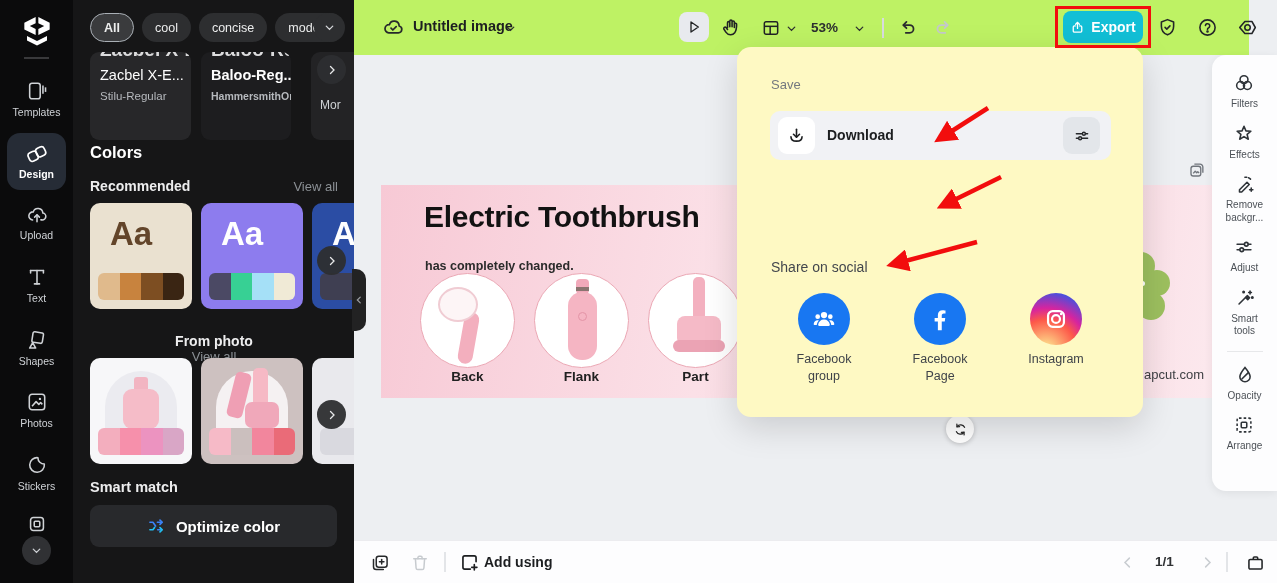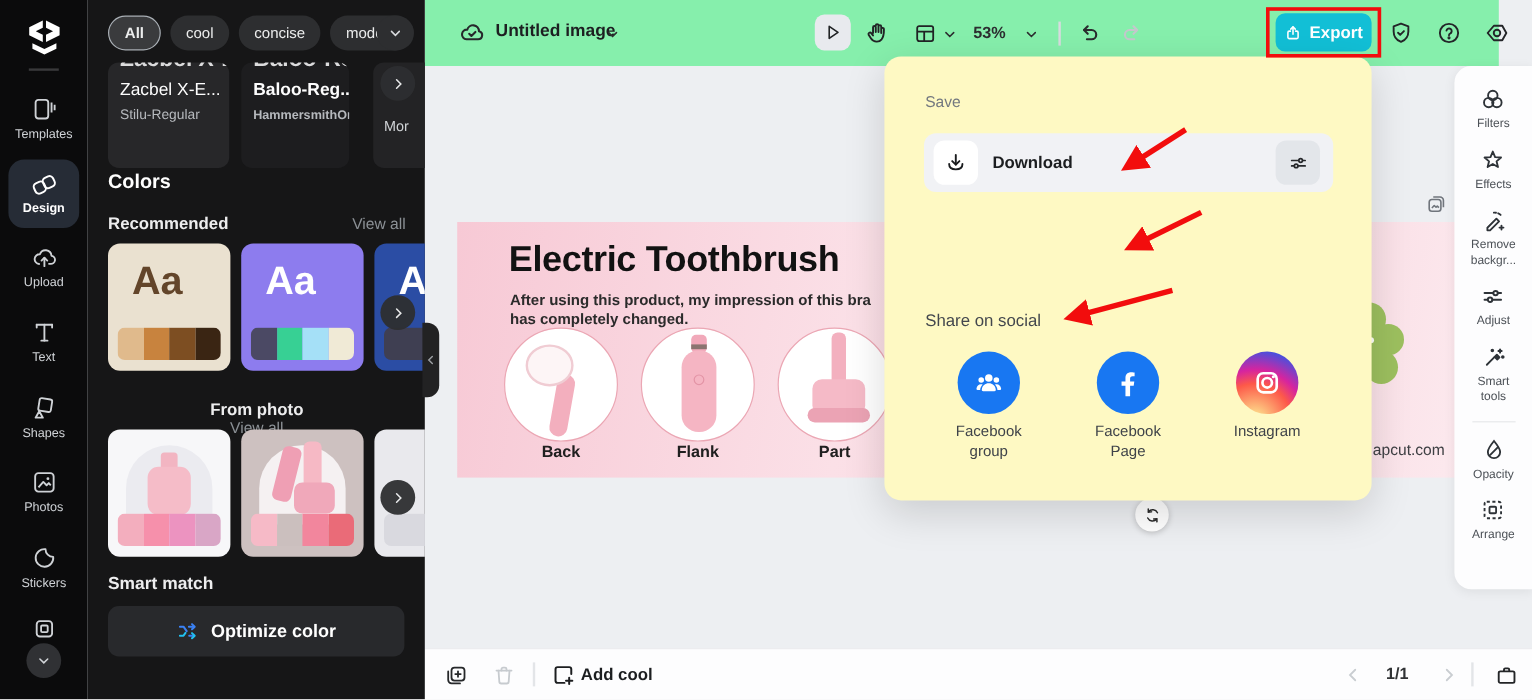--- a/index.html
+++ b/index.html
@@ -44,21 +44,21 @@
   .pal-sample { position:absolute; top:12px; left:20px; font-size:33px; font-weight:800; }
   .pal-swatches { position:absolute; left:8px; right:8px; bottom:9px; height:27px; border-radius:6px; overflow:hidden; display:flex; }
   .pal-swatches div { flex:1; }
   .arch { position:absolute; top:13px; left:15px; right:15px; height:66px; border-radius:70px 70px 0 0; }
   #optimize { position:absolute; left:17px; top:505px; width:247px; height:42px; border-radius:9px; background:#28292c;
               display:flex; align-items:center; justify-content:center; gap:9px; color:#fff; font-size:15px; font-weight:700; cursor:pointer; }
   #collapse { position:absolute; left:352px; top:269px; width:14px; height:62px; background:#222223; border-radius:0 10px 10px 0;
               z-index:31; display:flex; align-items:center; justify-content:center; color:#9a9da1; cursor:pointer; }
 
   
-  #topbar { position:absolute; left:354px; top:0; width:895px; height:55px; background:#86efac; z-index:5; color:#26282b;text-align:right; }
+  #topbar { position:absolute; left:354px; top:0; width:895px; height:55px; background:#bef264; z-index:5; color:#26282b;text-align:right; }
   .tb { position:absolute; cursor:pointer; }
   #doc-title { position:absolute; left:59px; top:18px; font-size:14.5px; font-weight:700; color:#1d1f21; cursor:pointer; }
   #cursor-btn { position:absolute; left:325px; top:12px; width:30px; height:30px; background:#e8eaee; border-radius:8px;
                 display:flex; align-items:center; justify-content:center; cursor:pointer; }
   #zoom-label { position:absolute; left:457px; top:20px; font-size:13.5px; font-weight:600; color:#2c2e30; cursor:pointer; }
   .vdiv { position:absolute; width:1.5px; height:20px; background:#d8dbdf; top:18px; }
   #export-btn { position:absolute; left:709px; top:11px; width:80px; height:32px; border-radius:8px;
                 display:flex; align-items:center; justify-content:center; gap:6px; color:#fff; font-size:14px; font-weight:700; cursor:pointer; }
   #export-annotation { position:absolute; left:1055px; top:6px; width:96px; height:42px; border:3px solid #f20d0d; z-index:40; pointer-events:none; }
 
@@ -410,21 +410,20 @@
       </svg>
     </div>
   </header>
 
   <div id="export-annotation"></div>
 
   <div id="page-label">Page 1</div>
 
   <div id="design">
     <div id="design-title">Electric Toothbrush</div>
-    <div class="design-body" style="top:58px;">After using this product, my impression of this bra</div>
     <div class="design-body" style="top:74px;">has completely changed.</div>
 
     <div class="tbc" style="left:39px;">
       <div style="left:40px;top:38px;width:15px;height:52px;background:#f3afbe;border-radius:8px;transform:rotate(10deg);"></div>
       <div style="left:17px;top:13px;width:40px;height:35px;background:#fdf5f6;border:2px solid #f0ccd3;border-radius:50%;"></div>
     </div>
     <div class="tbc" style="left:153px;">
       <div style="left:41px;top:5px;width:13px;height:15px;background:#f1a9ba;border-radius:4px;"></div>
       <div style="left:41px;top:13px;width:13px;height:4px;background:#8a7470;"></div>
       <div style="left:33px;top:18px;width:29px;height:68px;background:#f5b5c3;border-radius:14px;"></div>
@@ -603,21 +602,21 @@
       </svg>
     </div>
     <div class="vdiv" style="left:90px;top:11px;background:#e3e5e8;"></div>
     <div class="tb" style="left:105px;top:11px;">
       <svg width="21" height="21" viewBox="0 0 24 24" fill="none" stroke="#1c1e20" stroke-width="1.9" stroke-linecap="round" stroke-linejoin="round">
         <path d="M19.5 11V6.5a2 2 0 0 0-2-2h-11a2 2 0 0 0-2 2v11a2 2 0 0 0 2 2H13"></path>
         <line x1="17.5" y1="14.5" x2="17.5" y2="20.5"></line>
           <line x1="14.5" y1="17.5" x2="20.5" y2="17.5"></line>
       </svg>
     </div>
-    <div id="add-page-label">Add cool</div>
+    <div id="add-page-label">Add using</div>
 
     <div class="tb" style="left:766px;top:14px;">
       <svg width="15" height="15" viewBox="0 0 24 24" fill="none" stroke="#c9cdd1" stroke-width="2.4" stroke-linecap="round">
           <polyline points="15,5 8,12 15,19"></polyline>
         </svg>
     </div>
     <div id="page-ind">1/1</div>
     <div class="tb" style="left:846px;top:14px;">
       <svg width="15" height="15" viewBox="0 0 24 24" fill="none" stroke="#c9cdd1" stroke-width="2.4" stroke-linecap="round">
           <polyline points="9,5 16,12 9,19"></polyline>

